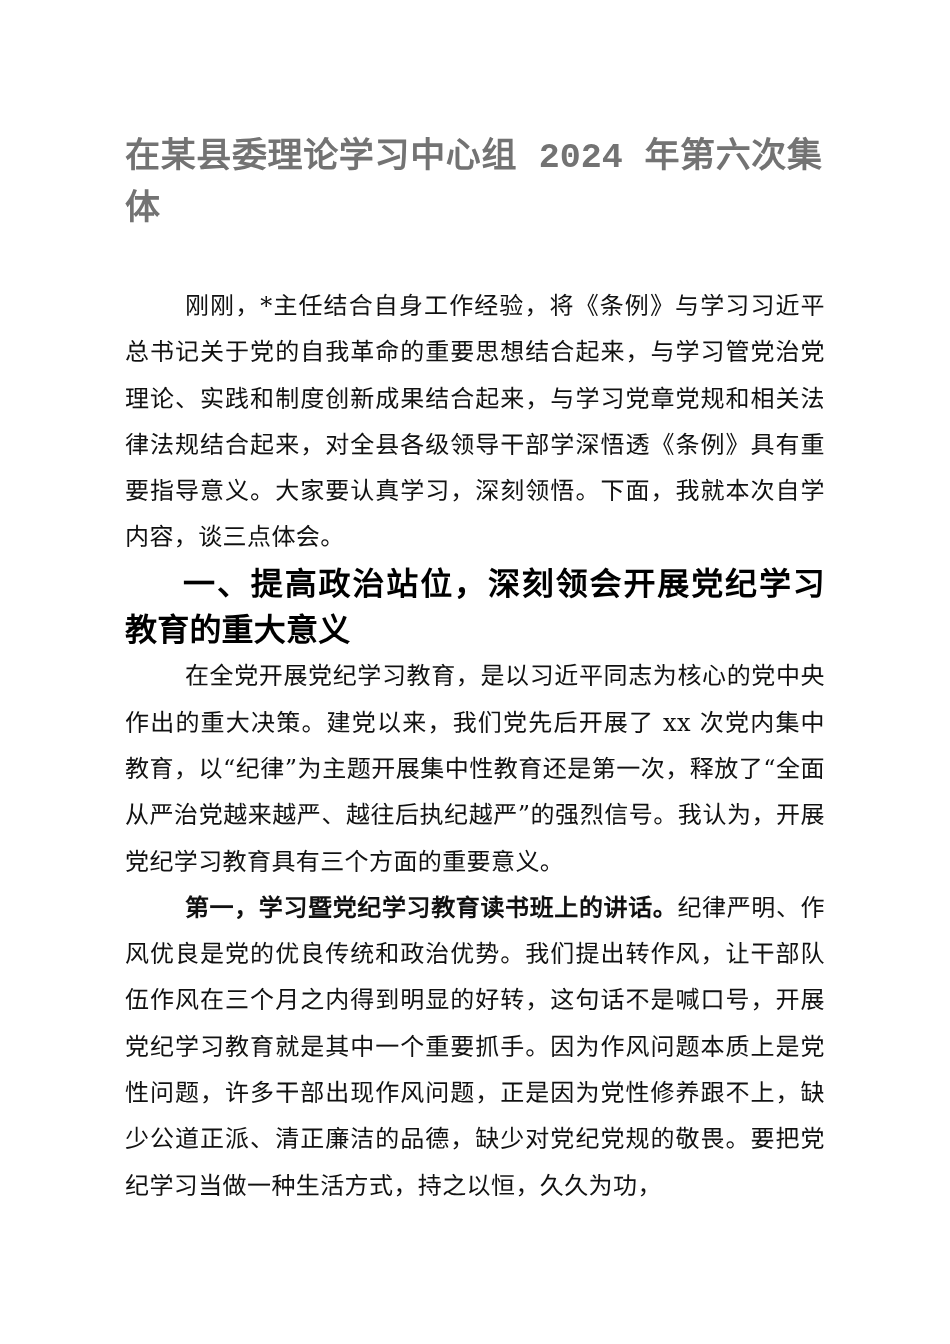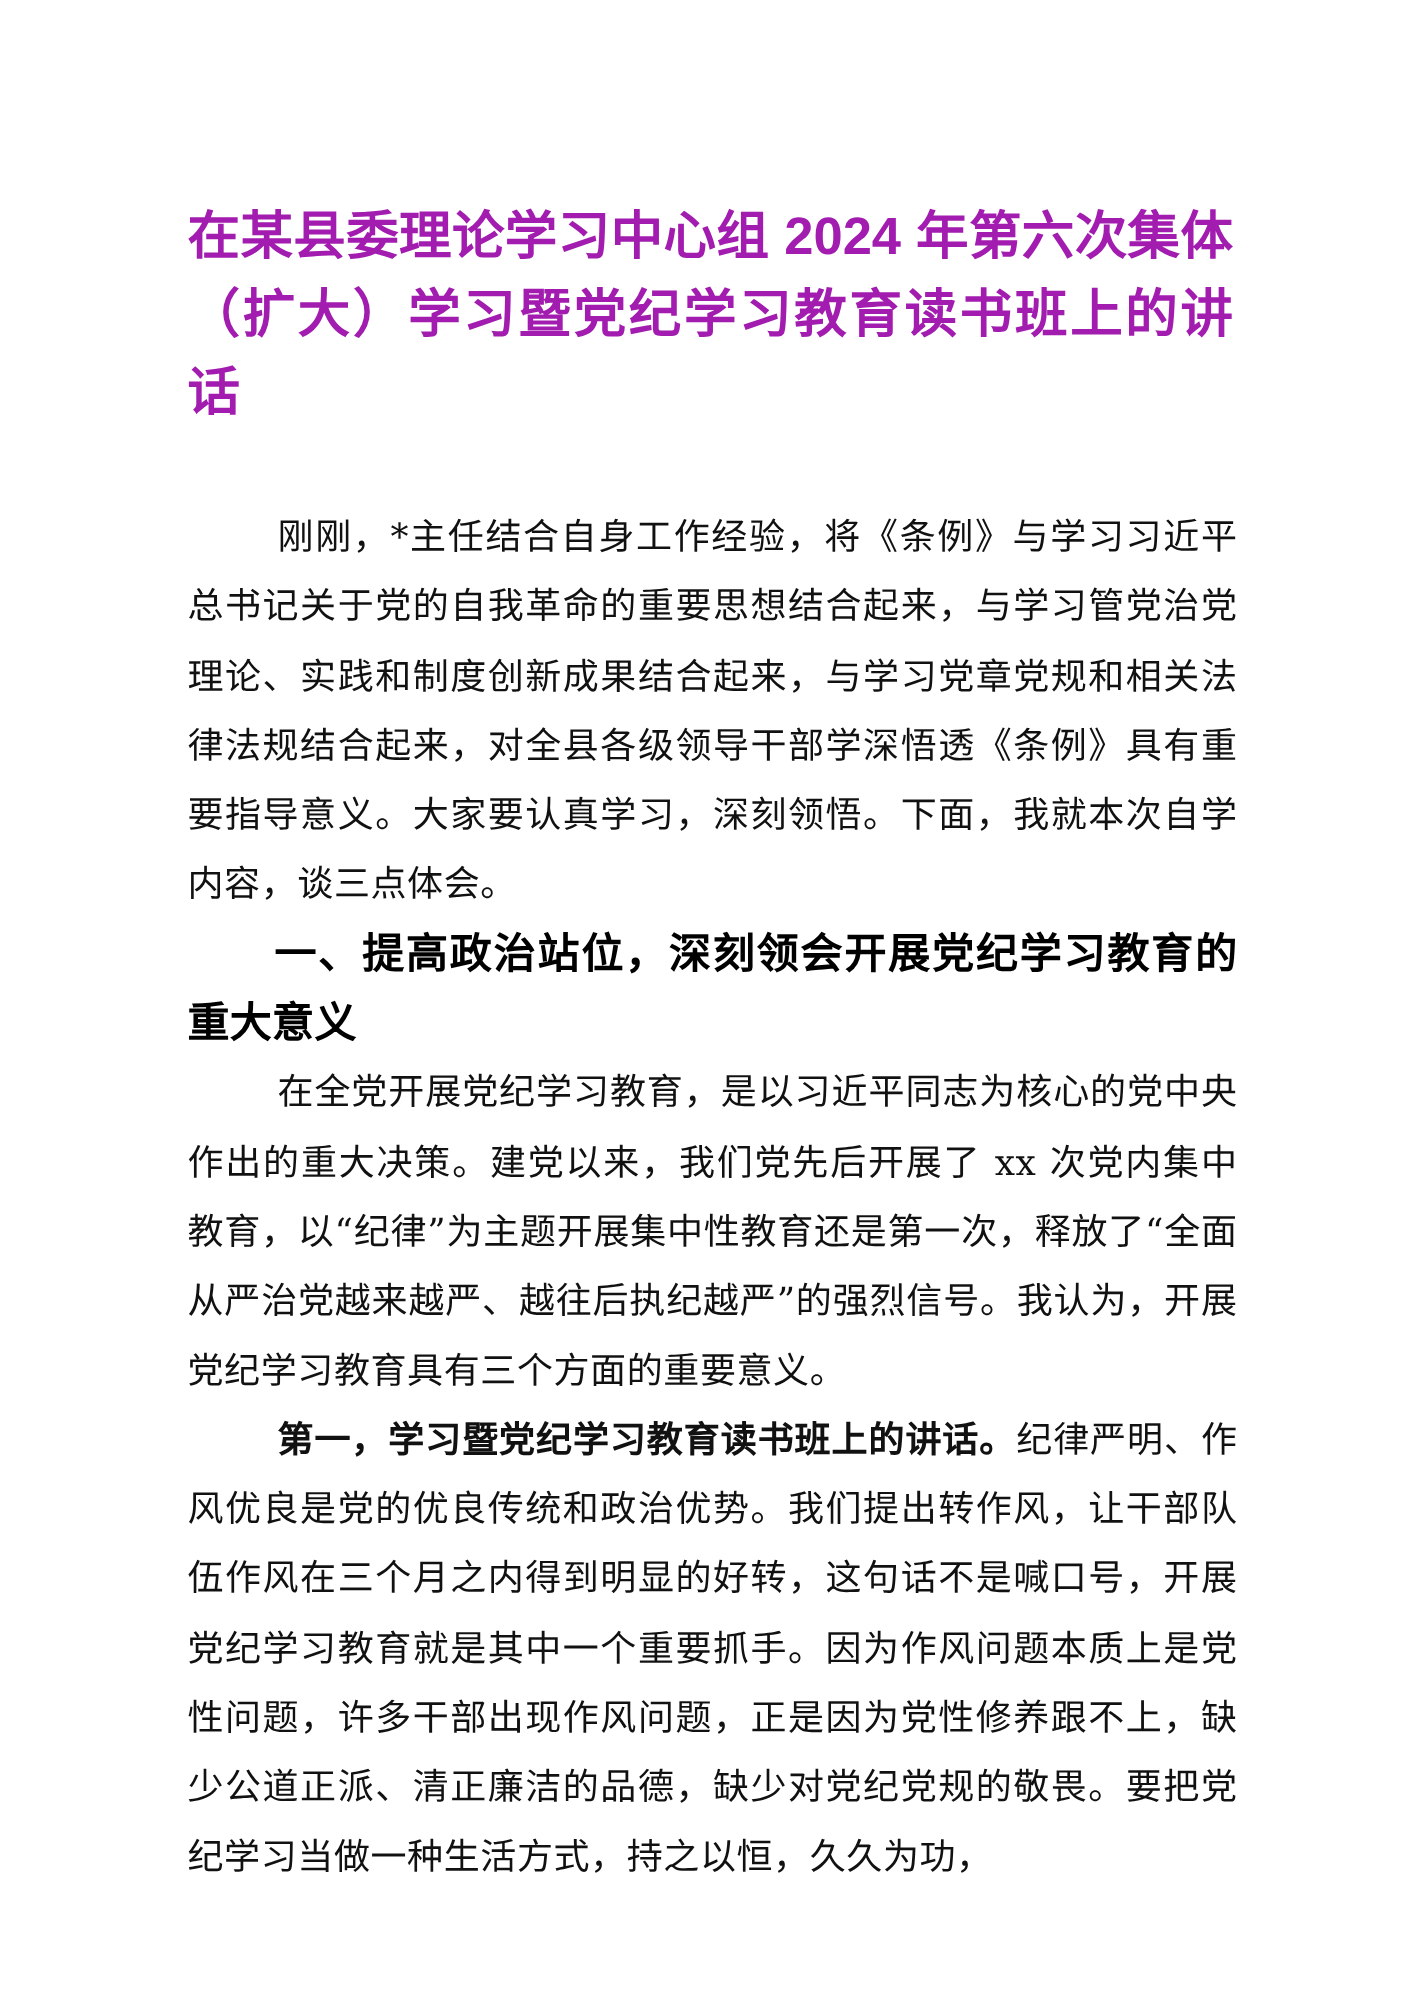--- a/index.html
+++ b/index.html
@@ -25,26 +25,26 @@
 
   .doc-body {
     position: absolute;
     left: 125px;
     top: 0;
     width: 700px;
   }
 
   
   .doc-title {
-    font-family: Liberation Sans, sans-serif;
+    font-family: Liberation Mono, monospace;
     font-weight: bold;
     font-size: 35px;
     line-height: 52px;
     letter-spacing: 0px;
-    color: #a21caf;
+    color: #737373;
     text-align: justify;
     text-align-last: justify;
     margin: 0;
     padding-top: 132px;
     width: 697px;
   }
 
   .doc-title .tline {
     display: block;
     text-align: justify;
@@ -73,41 +73,40 @@
   }
 
   .para .lead {
     font-weight: bold;
   }
 
   
   .section-heading {
     font-family: "DejaVu Sans", "Liberation Sans", sans-serif;
     font-weight: bold;
-    font-size: 28px;
+    font-size: 32px;
     line-height: 46.3px;
     color: #000000;
     margin: 0;
     text-indent: 58px;
     letter-spacing: 0.2px;
     text-align: justify;
     text-justify: inter-character;
     width: 700px;
     word-break: break-all;
   }
 </style>
 </head>
 <body>
 
 <div class="page">
   <div class="doc-body">
 
     <h1 class="doc-title">
       <span class="tline">在某县委理论学习中心组 2024 年第六次集体</span>
-      <span class="tline">（扩大）学习暨党纪学习教育读书班上的讲话</span>
     </h1>
 
     <div class="title-gap"></div>
 
     <p class="para">刚刚，*主任结合自身工作经验，将《条例》与学习习近平总书记关于党的自我革命的重要思想结合起来，与学习管党治党理论、实践和制度创新成果结合起来，与学习党章党规和相关法律法规结合起来，对全县各级领导干部学深悟透《条例》具有重要指导意义。大家要认真学习，深刻领悟。下面，我就本次自学内容，谈三点体会。</p>
 
     <p class="section-heading">一、提高政治站位，深刻领会开展党纪学习教育的重大意义</p>
 
     <p class="para">在全党开展党纪学习教育，是以习近平同志为核心的党中央作出的重大决策。建党以来，我们党先后开展了 xx 次党内集中教育，以“纪律”为主题开展集中性教育还是第一次，释放了“全面从严治党越来越严、越往后执纪越严”的强烈信号。我认为，开展党纪学习教育具有三个方面的重要意义。</p>
 

